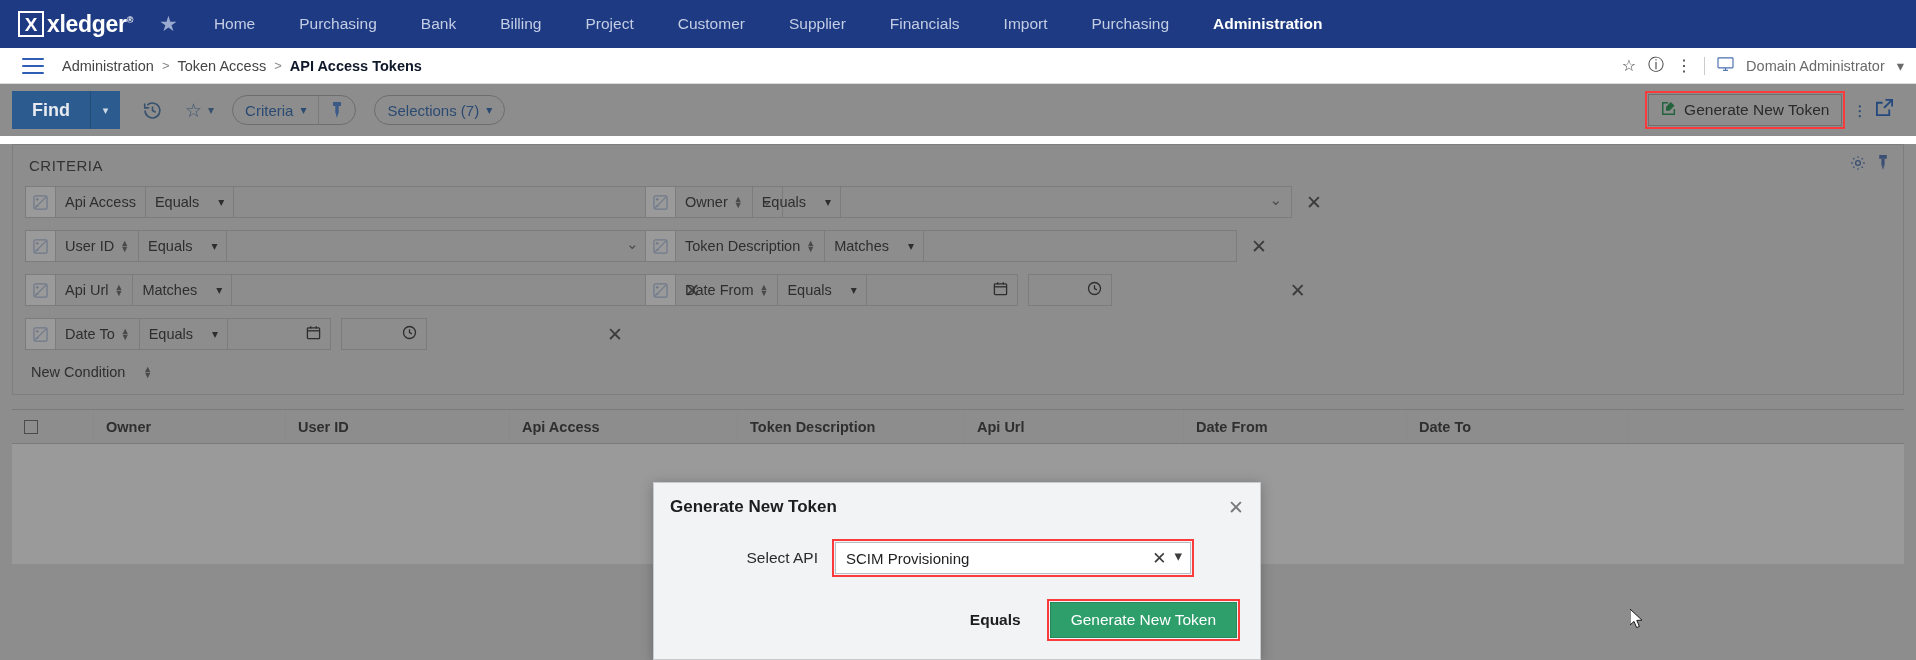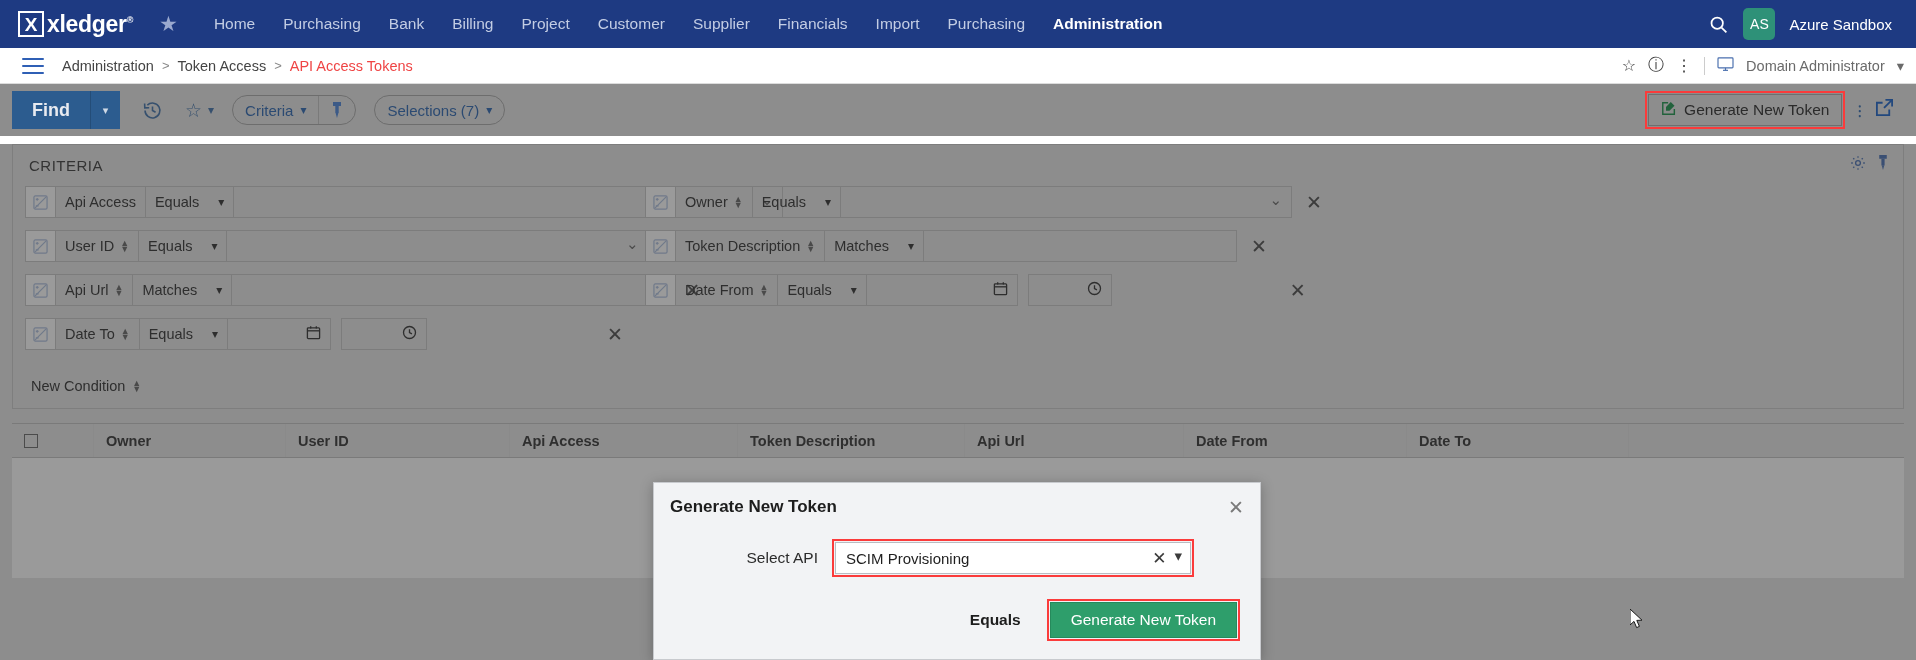--- a/index.html
+++ b/index.html
@@ -21,21 +21,21 @@
     display:flex; align-items:center; gap:0px; margin-right:26px;
   }
   .logo-mark{
     width:26px;height:26px;border:2px solid #fff;color:#fff;
     display:flex;align-items:center;justify-content:center;
     font-weight:bold;font-size:19px;line-height:1;
   }
   .logo-text{color:#fff;font-size:23px;font-weight:600;letter-spacing:-.3px;margin-left:3px;}
   .logo-text sup{font-size:9px;vertical-align:super;}
   .star-fav{color:#9aa9cf;font-size:21px;margin-right:22px;cursor:pointer;}
-  .navitems{display:flex;align-items:flex-end;gap:0px;}
+  .navitems{display:flex;align-items:flex-end;gap:16px;}
   .navitem{
     color:#c3cde4;font-size:15.5px;padding:6px 14px;cursor:pointer;white-space:nowrap;
   }
   .navitem.active{color:#ffffff;font-weight:bold;}
   .topright{margin-left:auto;display:flex;align-items:center;gap:14px;}
   .search-ico{color:#fff;font-size:20px;cursor:pointer;display:flex;align-items:center;}
   .avatar{
     width:32px;height:32px;border-radius:5px;background:#2e9178;color:#fff;
     display:flex;align-items:center;justify-content:center;font-size:14px;cursor:pointer;
   }
@@ -44,21 +44,21 @@
   .crumbbar{
     height:36px;background:#fff;border-bottom:1px solid #dcdcdc;
     display:flex;align-items:center;padding:0 12px;
   }
   .hamburger{
     width:26px;height:20px;display:flex;flex-direction:column;justify-content:space-between;
     padding:2px 2px;margin:0 16px 0 8px;cursor:pointer;
   }
   .hamburger i{display:block;height:2px;background:#2f5fb5;border-radius:1px;}
   .crumb{font-size:14.5px;color:#444;cursor:pointer;}
-  .crumb.last{font-weight:normal;color:#ef4444;}
+  .crumb.last{font-weight:bold;color:#0f172a;}
   .crumb-sep{font-size:13px;color:#888;margin:0 8px;}
   .crumbright{margin-left:auto;display:flex;align-items:center;gap:12px;color:#6a6a6a;}
   .crumbright .ic{font-size:16px;cursor:pointer;color:#3b3b3b;}
   .dom-adm{display:flex;align-items:center;gap:12px;border-left:1px solid #ccc;padding-left:12px;
            font-size:14.5px;color:#6a6a6a;cursor:pointer;}
   
   .toolbar{
     height:52px;background:#8d8d8d;display:flex;align-items:center;padding:0 10px;position:relative;
   }
   .findbtn{display:flex;align-items:flex-end;height:38px;margin-left:2px;cursor:pointer;}
@@ -111,21 +111,21 @@
   .cval{
     height:100%;display:flex;align-items:center;justify-content:flex-end;padding:0 9px;
     font-size:14px;color:#2e2e2e;cursor:text;
   }
   .cval.drop::after{content:"\2304";font-size:15px;color:#4a4a4a;line-height:0;margin-bottom:4px;}
   .xbtn{font-size:19px;color:#3c3c3c;margin-left:14px;cursor:pointer;line-height:1;}
   .sep-box{
     height:32px;border:1px solid #7c7c7c;display:flex;align-items:center;justify-content:flex-end;
     padding:0 9px;margin-left:10px;font-size:14px;cursor:text;
   }
-  .newcond{display:flex;align-items:center;gap:7px;font-size:14.5px;color:#2e2e2e;margin:28px 0 0 6px;cursor:pointer;}
+  .newcond{display:flex;align-items:center;gap:18px;font-size:14.5px;color:#2e2e2e;margin:14px 0 0 6px;cursor:pointer;}
   
   .tbl-wrap{margin:14px 12px 0 12px;border-top:1px solid #7a7a7a;}
   .thead{display:flex;align-items:center;height:34px;border-bottom:1px solid #7a7a7a;}
   .th{font-size:14.5px;color:#2f2f2f;font-weight:bold;padding:0 12px;border-right:1px solid #8a8a8a;
       height:100%;display:flex;align-items:center;cursor:pointer;}
   .th.chk{width:82px;justify-content:flex-start;}
   .th .box{width:14px;height:14px;border:1.5px solid #4b4b4b;background:transparent;}
   .tbody{height:120px;background:#9a9a9a;}
   .cursor-arrow{position:absolute;left:1630px;top:465px;pointer-events:none;}
   
@@ -169,30 +169,20 @@
     <div class="navitem">Purchasing</div>
     <div class="navitem">Bank</div>
     <div class="navitem">Billing</div>
     <div class="navitem">Project</div>
     <div class="navitem">Customer</div>
     <div class="navitem">Supplier</div>
     <div class="navitem">Financials</div>
     <div class="navitem">Import</div>
     <div class="navitem">Purchasing</div>
     <div class="navitem active">Administration</div>
-  </div>
-  <div class="topright">
-    <div class="search-ico">
-      <svg width="21" height="21" viewBox="0 0 24 24" fill="none" stroke="#ffffff" stroke-width="2">
-        <circle cx="10.5" cy="10.5" r="6.5"></circle>
-          <line x1="15.5" y1="15.5" x2="21" y2="21"></line>
-      </svg>
-    </div>
-    <div class="avatar">AS</div>
-    <div class="tenant">Azure Sandbox</div>
   </div>
 </div>
 
 <div class="crumbbar">
   <div class="hamburger">
       <i></i>
       <i></i>
       <i></i>
     </div>
   <div class="crumb">Administration</div>

